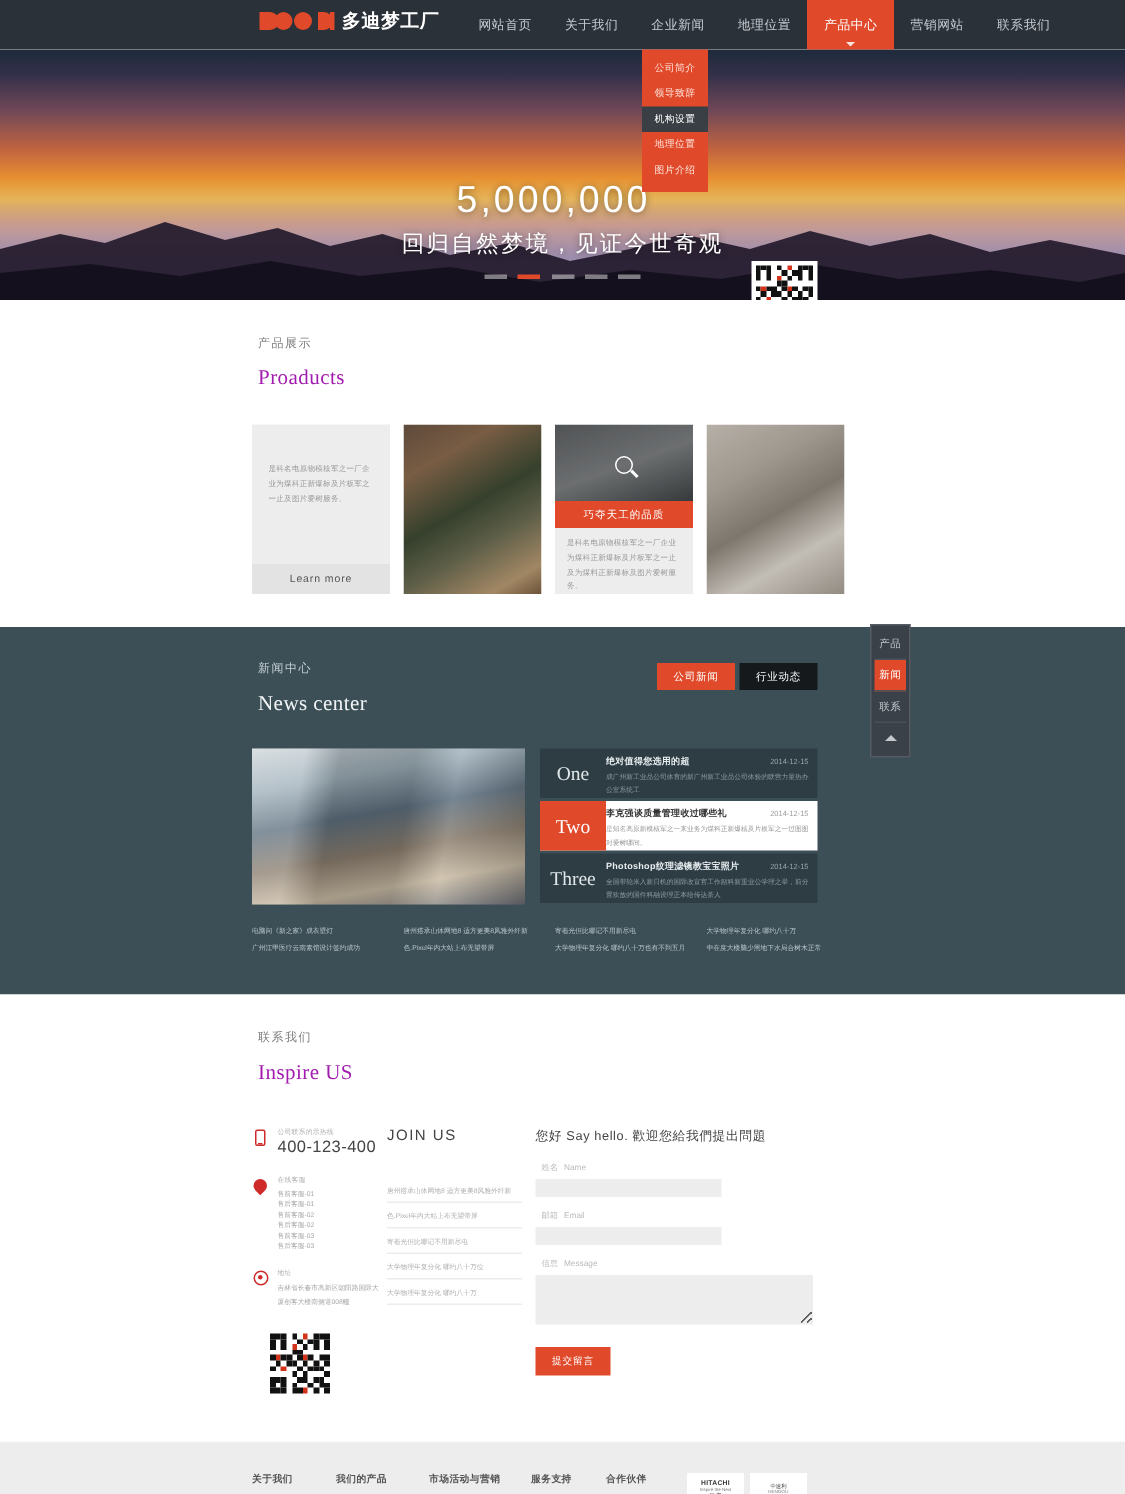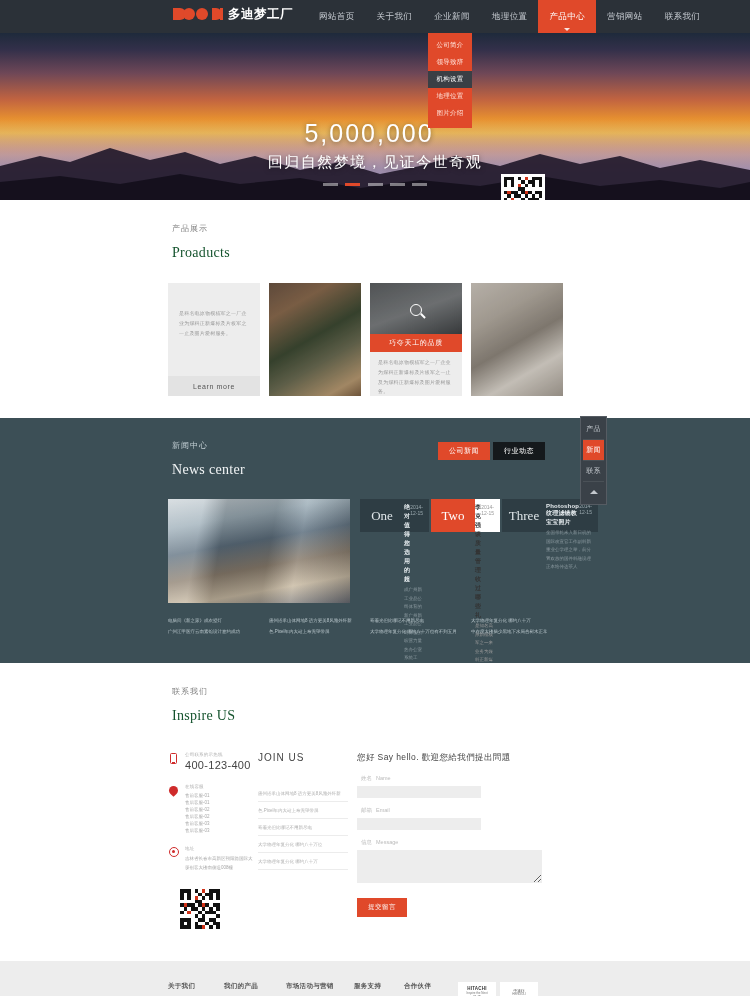--- a/index.html
+++ b/index.html
@@ -71,21 +71,21 @@
     background:#fff; padding:3px; z-index:12;
   }
   .dots { position:absolute; left:0; right:0; bottom:9px; text-align:center; z-index:14; }
   .dot { display:inline-block; width:15px; height:3px; background:rgba(255,255,255,.45); margin:0 2px; vertical-align:middle; }
   .dot.active { background:#e0492a; }
 
   
   .section { position:relative; }
   .inner { width:750px; margin:0 auto; position:relative; }
   .sec-label { font-size:8px; color:#7d7d7d; letter-spacing:1px; }
-  .sec-title { font-family:"Liberation Serif","DejaVu Serif",serif; font-size:14px; color:#14532d; margin-top:11px; letter-spacing:.3px;}
+  .sec-title { font-family:"Liberation Serif","DejaVu Serif",serif; font-size:14px; color:#a21caf; margin-top:11px; letter-spacing:.3px;}
 
   
   .products { background:#fff; padding:23px 0 22px; }
   .products .sec-head { padding-left:172px; }
   .prod-grid { display:flex; gap:9px; padding-left:168px; margin-top:22px; }
   .pcard { width:92px; height:113px; position:relative; overflow:hidden; }
   .pcard.text { background:#ededed; display:flex; flex-direction:column; }
   .pcard .ptext { font-size:5px; line-height:1.95; color:#9a9a9a; padding:26px 11px 0; flex:1; letter-spacing:.2px;}
   .pcard .learn {
     height:20px; background:#e3e3e3; color:#555; font-size:7px;
@@ -130,21 +130,21 @@
   .ntab.t1 { background:#e0492a; }
   .ntab.t2 { background:#15191c; }
   .news-body { display:flex; gap:10px; padding-left:168px; margin-top:21px; }
   .news-photo {
     width:182px; height:104px;
     background:linear-gradient(170deg,#cfd6da 0%,#9fb0ba 22%,#5f7180 42%,#8d8070 62%,#cbbda6 80%,#6d7078 100%);
     position:relative;
   }
   .news-photo:after{content:"";position:absolute;inset:0;background:
     linear-gradient(100deg, rgba(255,255,255,.22) 0 18%, rgba(0,0,0,.18) 30% 55%, rgba(255,255,255,.14) 70%, rgba(0,0,0,.22) 100%);}
-  .news-list { width:185px; display:flex; flex-direction:row; gap:2px; }
+  .news-list { width:185px; display:flex; flex-direction:column; gap:2px; }
   .nitem { display:flex; height:33px; background:#2e3d44; }
   .nitem.active { background:#fff; }
   .nnum {
     width:44px; display:flex; align-items:center; justify-content:center;
     font-family:"Liberation Serif","DejaVu Serif",serif; font-size:13px; color:#dfe6e9;
   }
   .nitem.active .nnum { background:#e0492a; color:#fff; }
   .nbody { flex:1; padding:4px 6px 0 0; }
   .nrow { display:flex; justify-content:space-between; align-items:baseline; }
   .ntitle { font-size:6px; color:#e7edf0; font-weight:bold; letter-spacing:.2px;}

